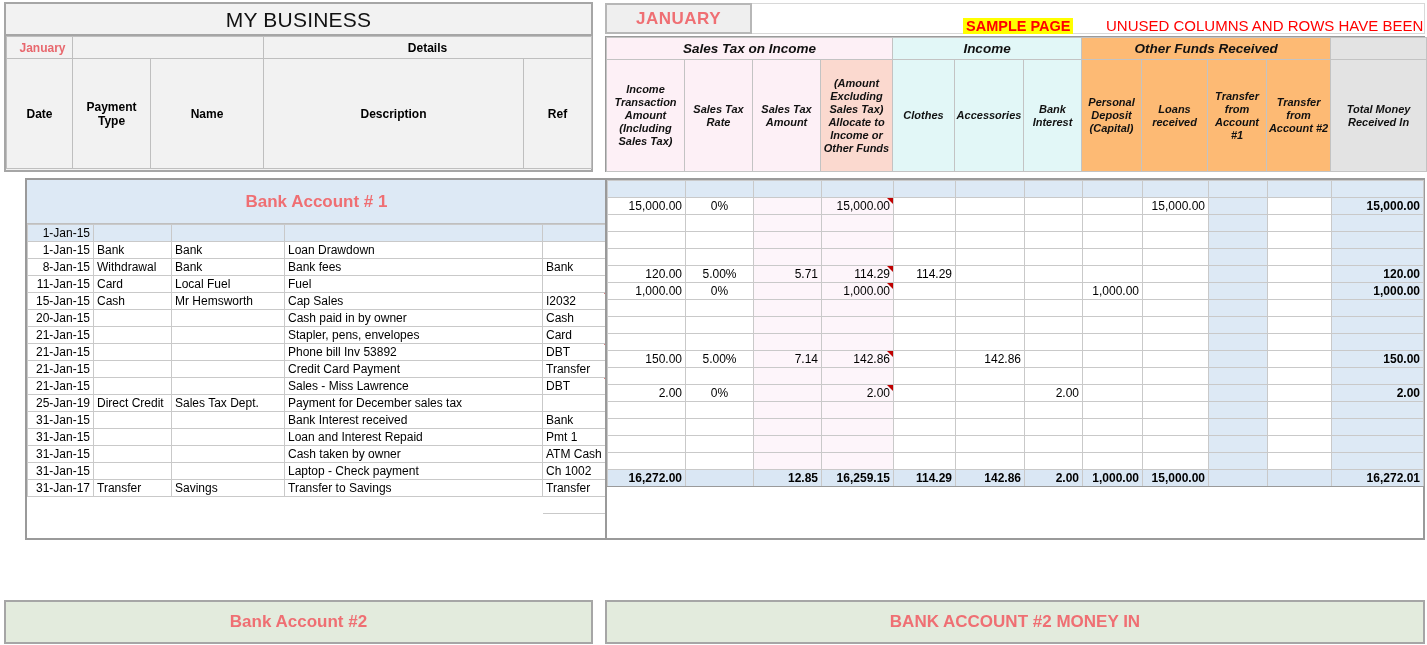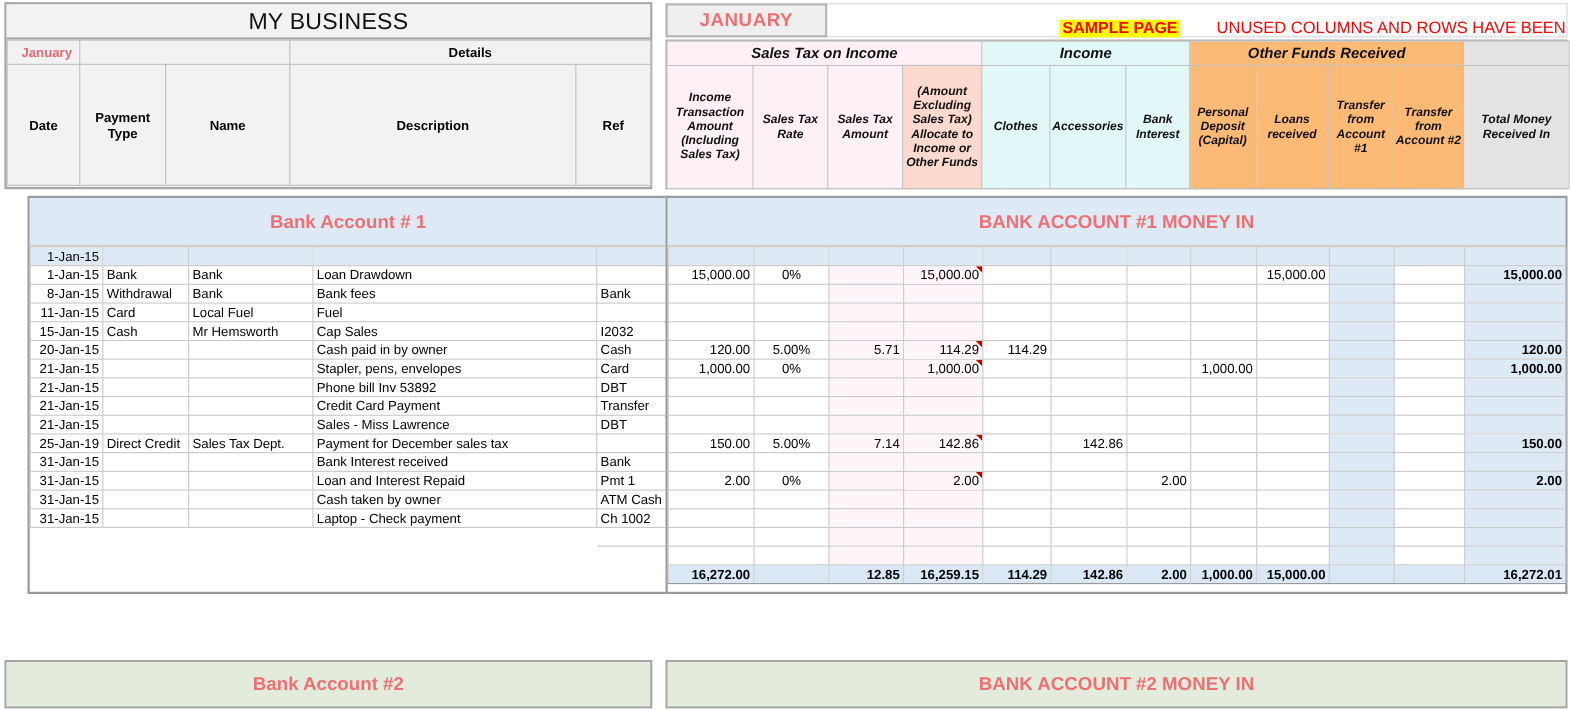--- a/index.html
+++ b/index.html
@@ -305,33 +305,39 @@
             <td class=" c-white">ATM Cash</td>
           </tr>
           <tr>
             <td class="num c-white">31-Jan-15</td>
             <td class=" c-white"></td>
             <td class=" c-white"></td>
             <td class=" c-white">Laptop - Check payment</td>
             <td class=" c-white">Ch 1002</td>
           </tr>
           <tr>
+            <td class="num c-white">31-Jan-17</td>
+            <td class=" c-white">Transfer</td>
+            <td class=" c-white">Savings</td>
+            <td class=" c-white">Transfer to Savings</td>
+            <td class=" c-white">Transfer</td>
+          </tr>
+          <tr>
             <td class="c-white" style="border-color: transparent;"></td>
             <td class="c-white" style="border-color: transparent;"></td>
             <td class="c-white" style="border-color: transparent;"></td>
             <td class="c-white" style="border-color: transparent;"></td>
             <td class="c-white"></td>
           </tr>
         </tbody>
     </table>
 
   </div>
 
   <div class="pane" id="right-body">
-    <div class="acct-title">BANK ACCOUNT #1 MONEY IN</div>
     <table class="grid" id="right-grid">
       <colgroup>
         <col style="width:78px">
           <col style="width:68px">
           <col style="width:68px">
           <col style="width:72px">
         <col style="width:62px">
           <col style="width:69px">
           <col style="width:58px">
         <col style="width:60px">

